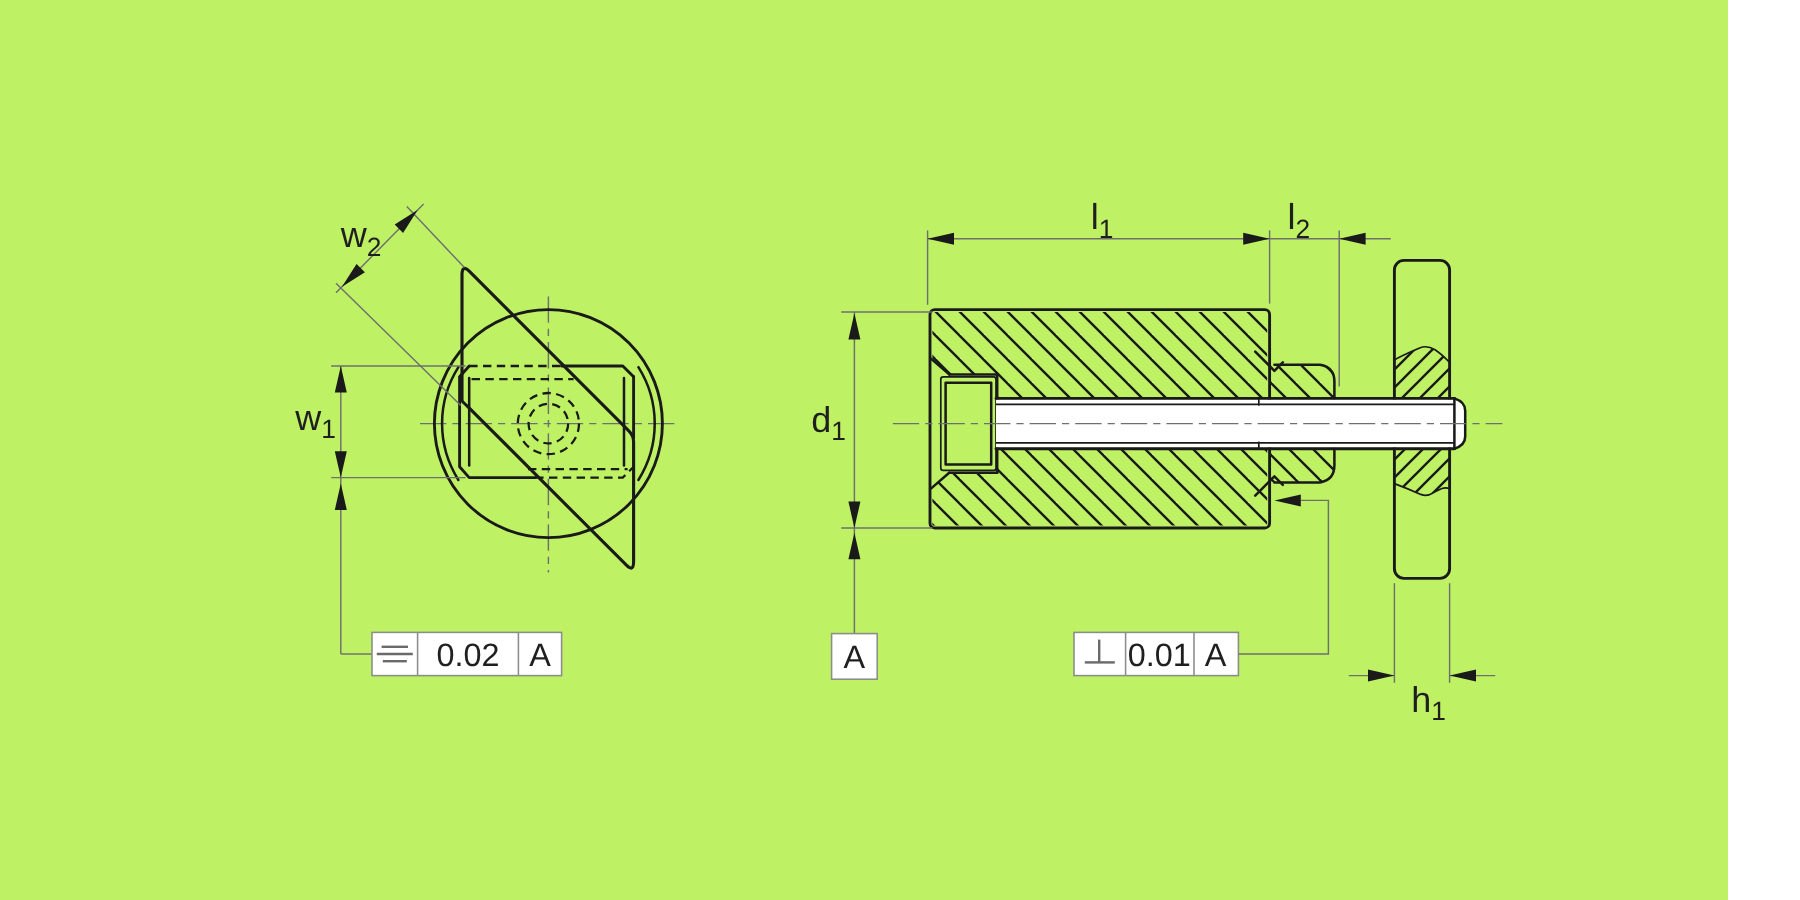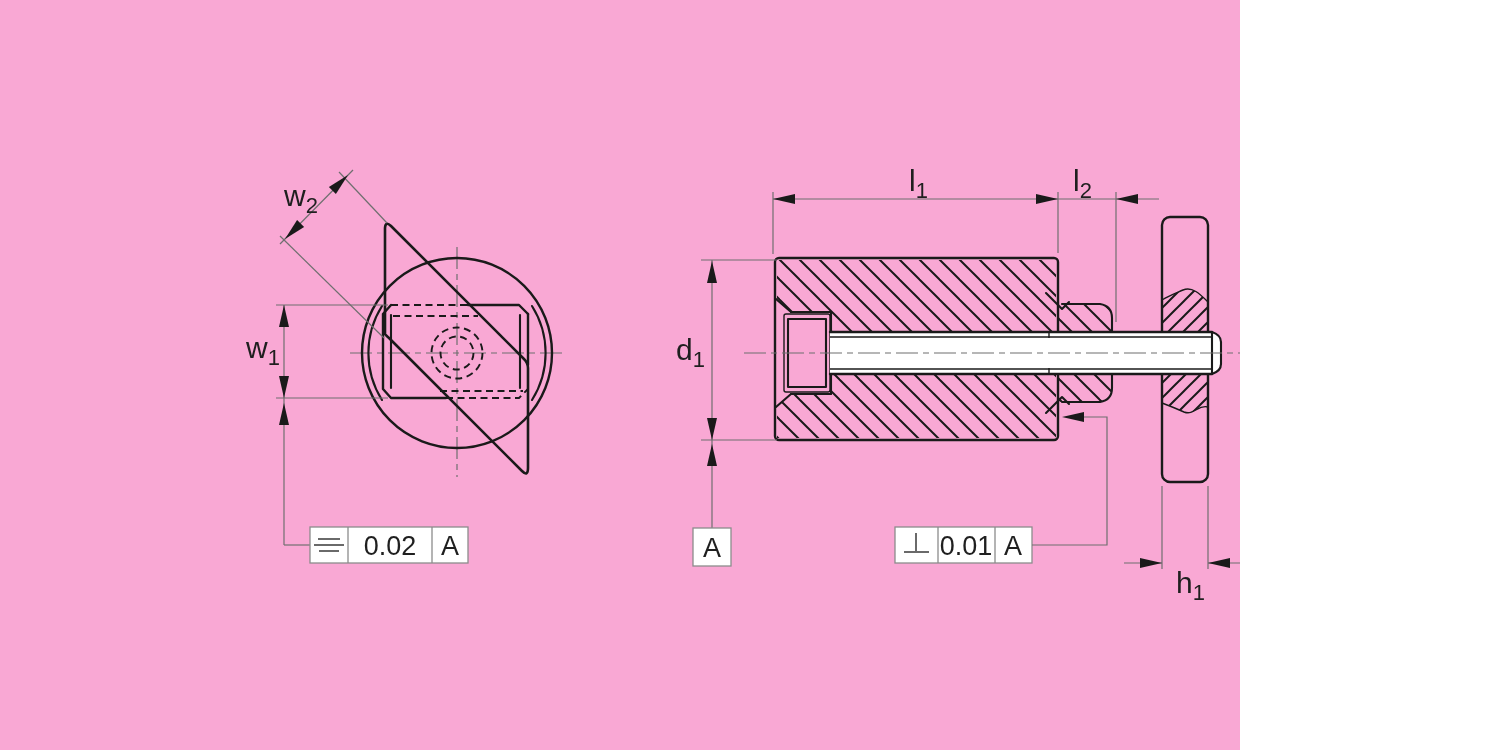--- a/index.html
+++ b/index.html
@@ -1,16 +1,16 @@
 <!DOCTYPE html>
 <html><head>
 <meta charset="utf-8">
 <style>
   html,body{margin:0;padding:0;background:#ffffff;}
-  .canvas{position:relative;width:1240px;height:750px;background:#f9a8d4;
+  .canvas{position:relative;width:1440px;height:750px;background:#bef264;
           font-family:"Liberation Sans", sans-serif;overflow:hidden;}
   svg{display:block;}
   .obj{stroke:#1a1a1a;stroke-width:2.4;fill:none;stroke-linejoin:round;stroke-linecap:round;}
   .obj2{stroke:#1a1a1a;stroke-width:2.1;fill:none;stroke-linejoin:round;stroke-linecap:round;}
   .objthin{stroke:#1a1a1a;stroke-width:1.4;fill:none;stroke-linejoin:round;}
   .hid{stroke:#1a1a1a;stroke-width:1.9;fill:none;stroke-dasharray:7 4.5;stroke-linecap:butt;}
   .thin{stroke:#6f6f6f;stroke-width:1.2;fill:none;}
   .cl{stroke:#6f6f6f;stroke-width:1.2;fill:none;stroke-dasharray:22 5 6 5;}
   .arr{fill:#1a1a1a;stroke:none;}
   .whitefill{fill:#ffffff;stroke:none;}

